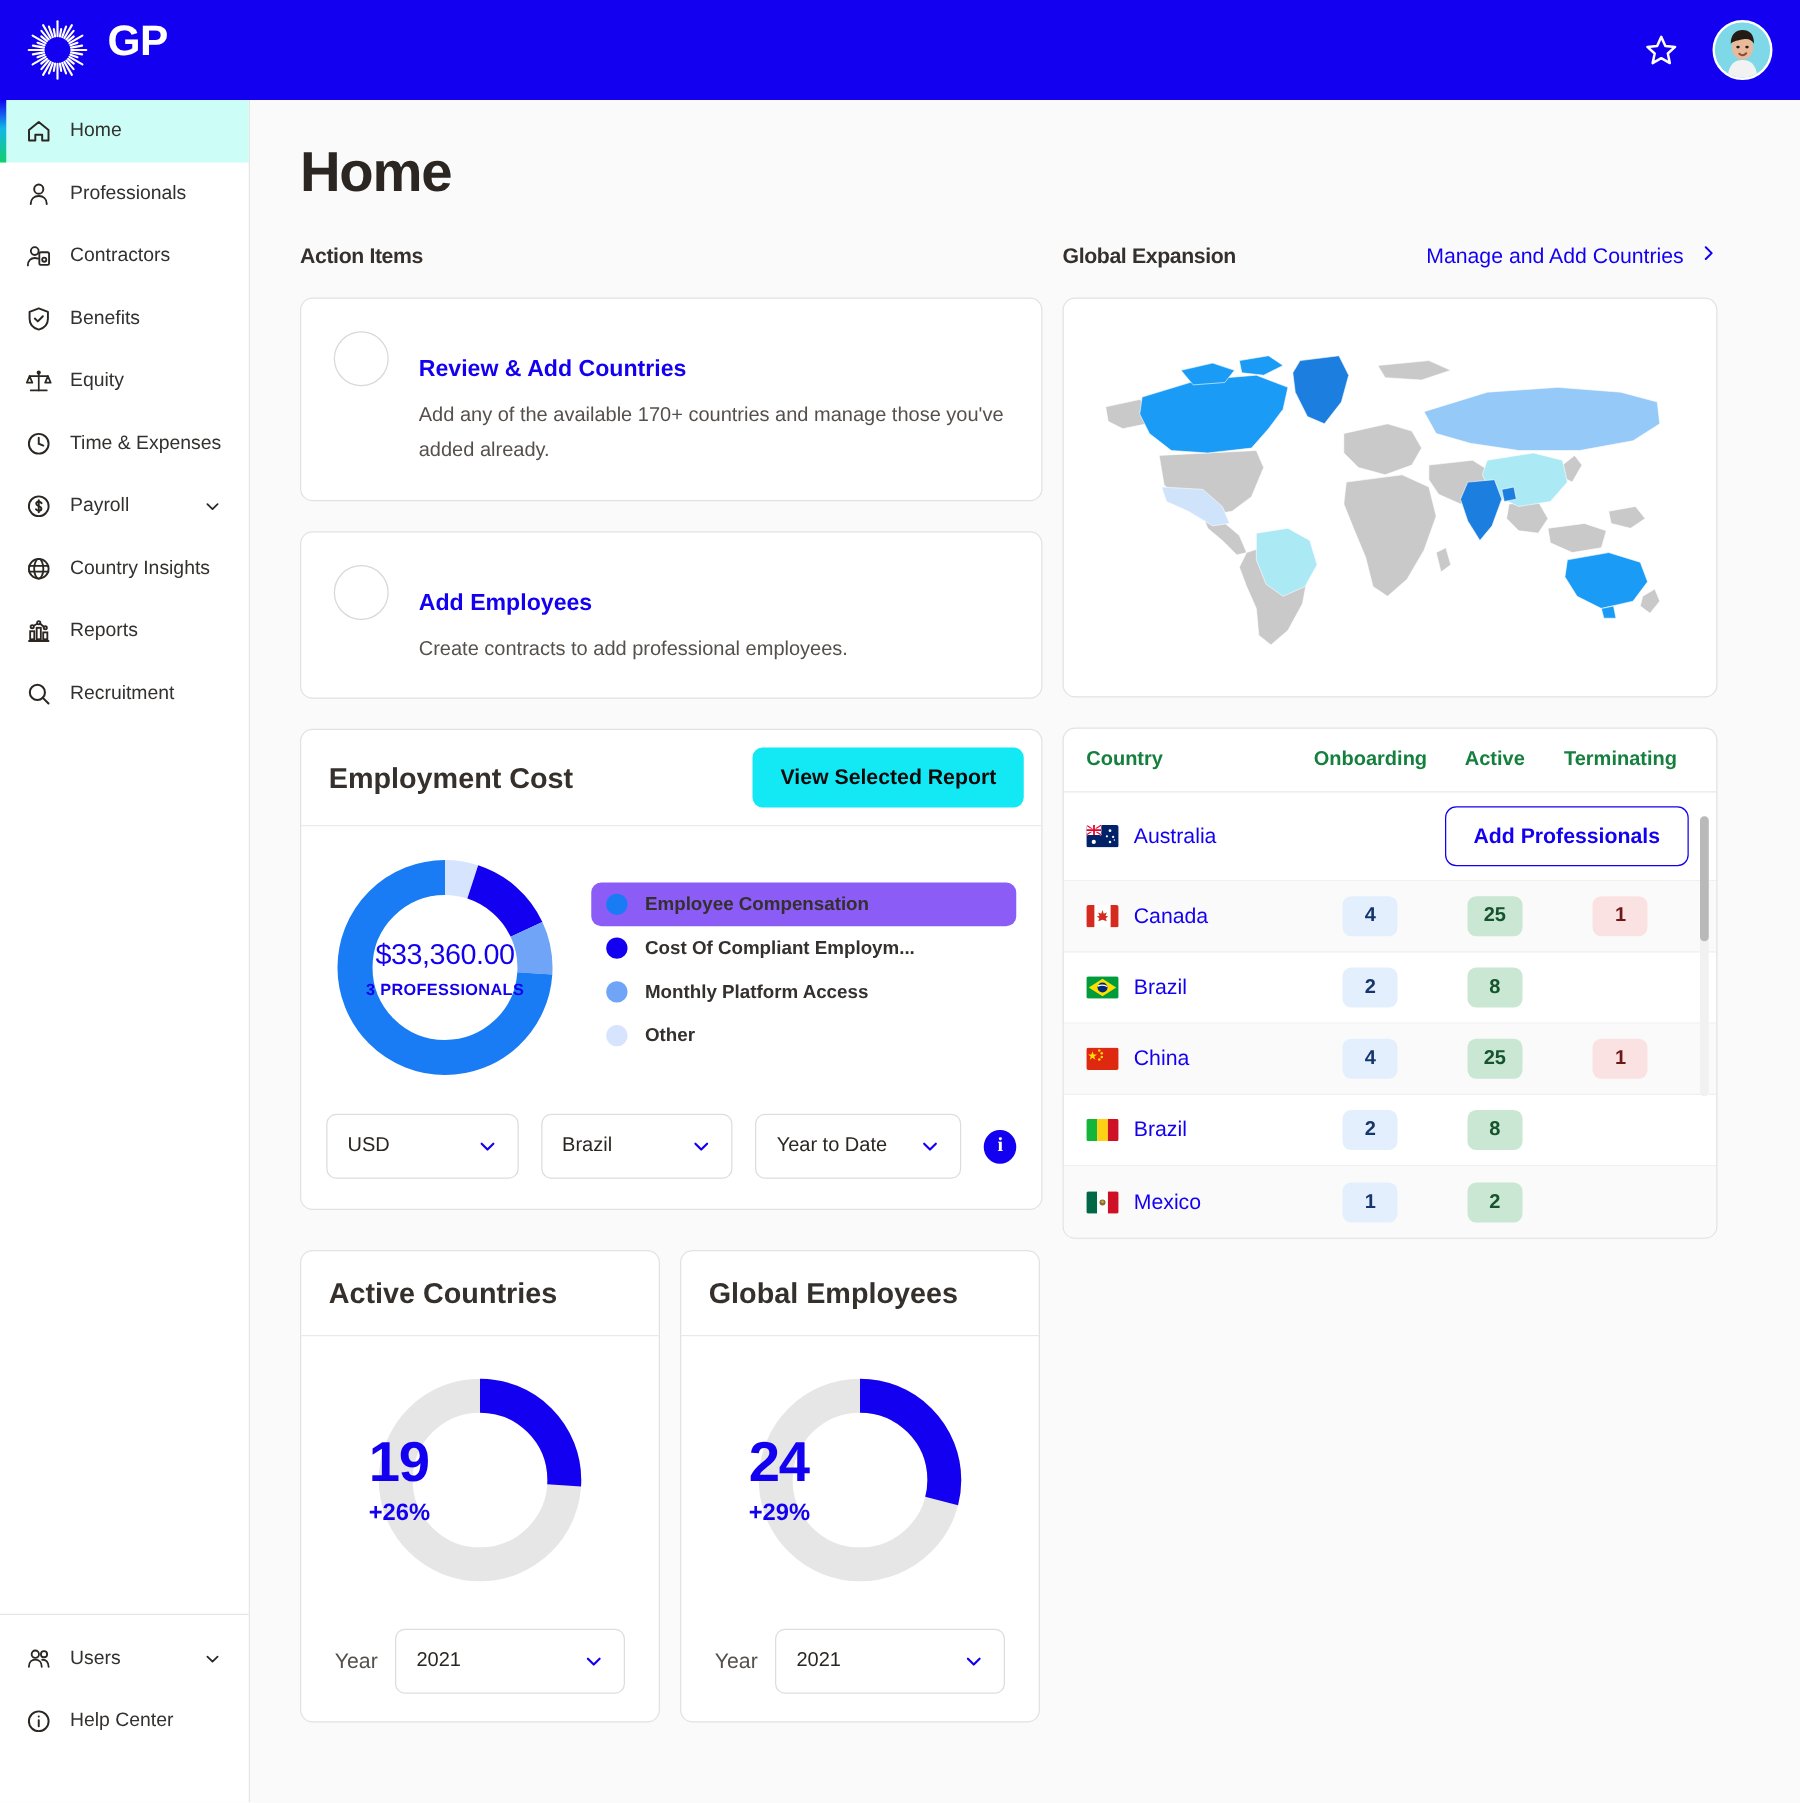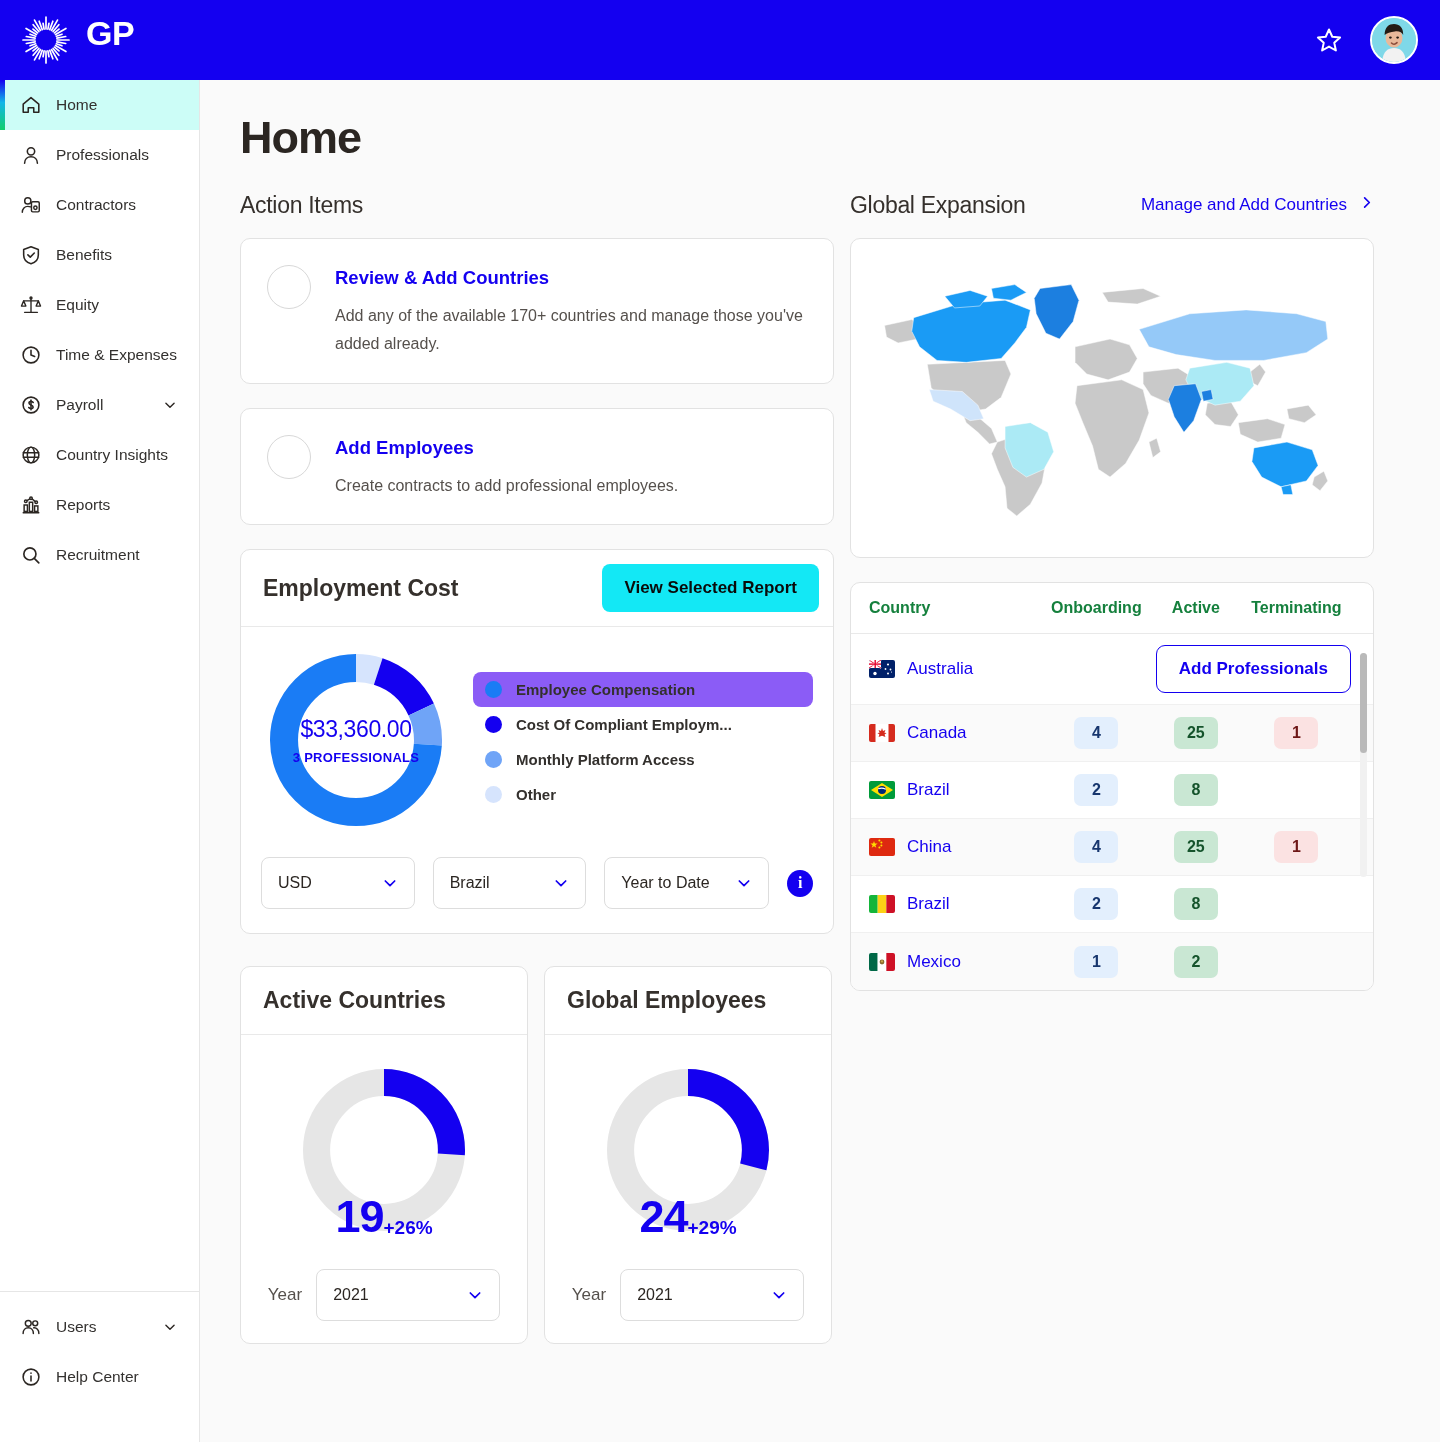--- a/index.html
+++ b/index.html
@@ -57,29 +57,29 @@
     position:absolute; top:80px; left:200px; width:1240px; height:1362px;
     background:#fafafa; overflow:hidden;
   }
   .page-title { font-size:45px; font-weight:700; letter-spacing:-1px; color:#2b2622; padding:32px 0 0 40px; }
 
   .columns { display:flex; gap:16px; padding:26px 72px 0 40px; align-items:flex-start; }
   .col-left { width:594px; }
   .col-right { width:524px; }
 
   .section-head { display:flex; align-items:center; justify-content:space-between; margin-bottom:18px; height:30px;}
-  .section-title { font-size:23px; font-weight:400; color:#35302c; letter-spacing:-0.3px;}
+  .section-title { font-size:17px; font-weight:700; color:#35302c; letter-spacing:-0.3px;}
   .link-more { color:#1400f0; font-size:17px; font-weight:500; display:flex; align-items:center; gap:12px; cursor:pointer;}
 
   .card { background:#fff; border:1px solid #e2e2e2; border-radius:10px; }
 
   
   .action-card { padding:26px 24px 24px 26px; display:flex; gap:24px; margin-bottom:24px; }
   .action-circle { width:44px;height:44px;border-radius:50%;border:1px solid #d8d8d8; flex:0 0 44px; cursor:pointer;}
-  .action-body { padding-top:2px; }
+  .action-body { padding-top:2px;margin-top:17px; }
   .action-title { color:#1400f0; font-size:18.5px; font-weight:700; margin-bottom:13px; cursor:pointer; }
   .action-desc { color:#55504c; font-size:16px; line-height:1.78; max-width:480px;}
 
   
   .ec-head { display:flex; align-items:center; justify-content:space-between;
              padding:14px 14px 14px 22px; border-bottom:1px solid #e9e9e9;}
   .ec-title { font-size:23px; font-weight:700; color:#35302c;}
   .btn-cyan { background:#13e8f5; color:#0a0a0a; font-size:17px; font-weight:700;
               border:none; border-radius:8px; padding:14px 22px; cursor:pointer; font-family:inherit;}
   .ec-body { display:flex; align-items:center; padding:18px 20px 0 20px; gap:22px;}
@@ -107,21 +107,21 @@
   .info-badge { width:27px;height:27px;border-radius:50%; background:#1400f0; color:#fff;
                 display:flex;align-items:center;justify-content:center; font-size:16px; font-weight:700;
                 font-family:"Liberation Serif", serif; cursor:pointer;}
 
   
   .bottom-row { display:flex; gap:16px; padding:32px 0 0 0; }
   .mini-card { width:288px; background:#fff; border:1px solid #e2e2e2; border-radius:10px; }
   .mini-head { padding:20px 22px; border-bottom:1px solid #e9e9e9; font-size:23px; font-weight:700; color:#35302c;}
   .mini-body { padding:26px 0 22px 0; display:flex; flex-direction:column; align-items:center;}
   .gauge-wrap { position:relative; width:178px;height:178px; }
-  .gauge-center { position:absolute; inset:0; display:flex; flex-direction:row; align-items:flex-end; justify-content:center;}
+  .gauge-center { position:absolute; inset:0; display:flex; flex-direction:column; align-items:flex-start; justify-content:center;}
   .gauge-num { font-size:45px; font-weight:700; color:#1400f0; letter-spacing:-1px; line-height:1;}
   .gauge-delta { font-size:19px; font-weight:700; color:#1400f0; margin-top:8px;}
   .year-row { display:flex; align-items:center; gap:14px; margin-top:30px;}
   .year-label { font-size:17px; color:#55504c;}
   .sel-year { width:184px; }
 
   
   .map-card { height:320px; padding:14px 18px; display:flex; align-items:center; justify-content:center; overflow:hidden;}
   .map-card svg { width:100%; height:auto; }
 

